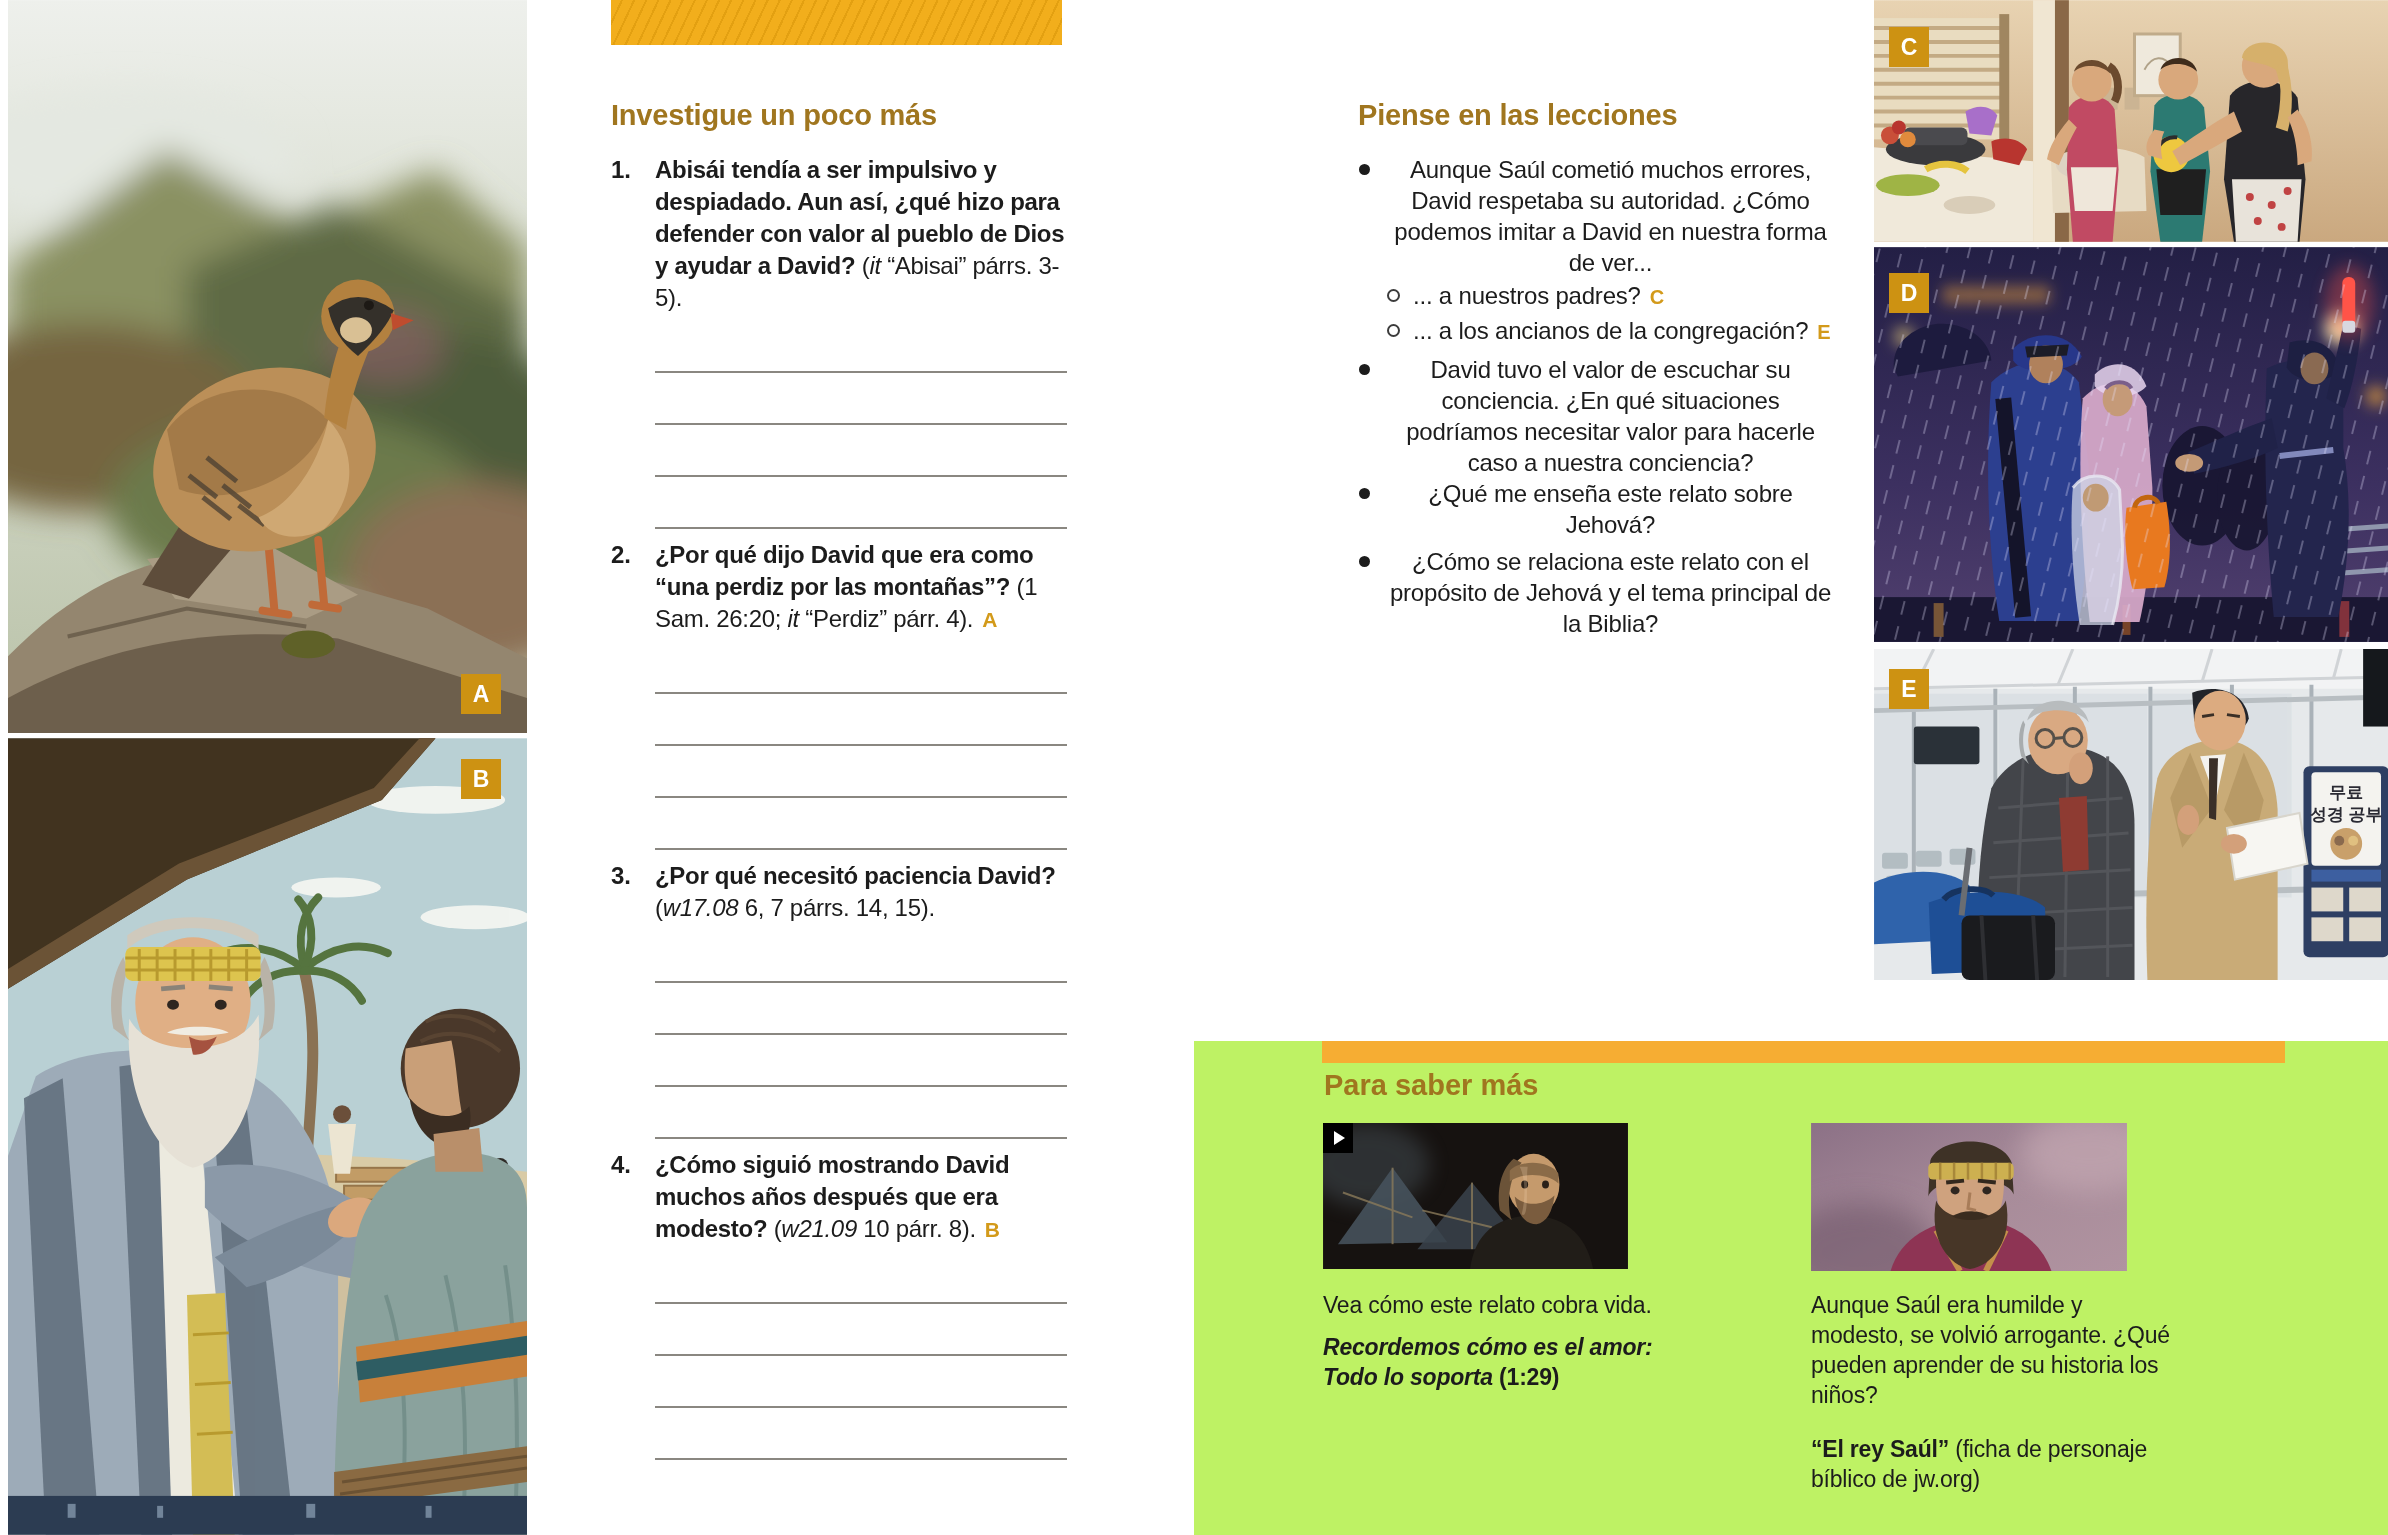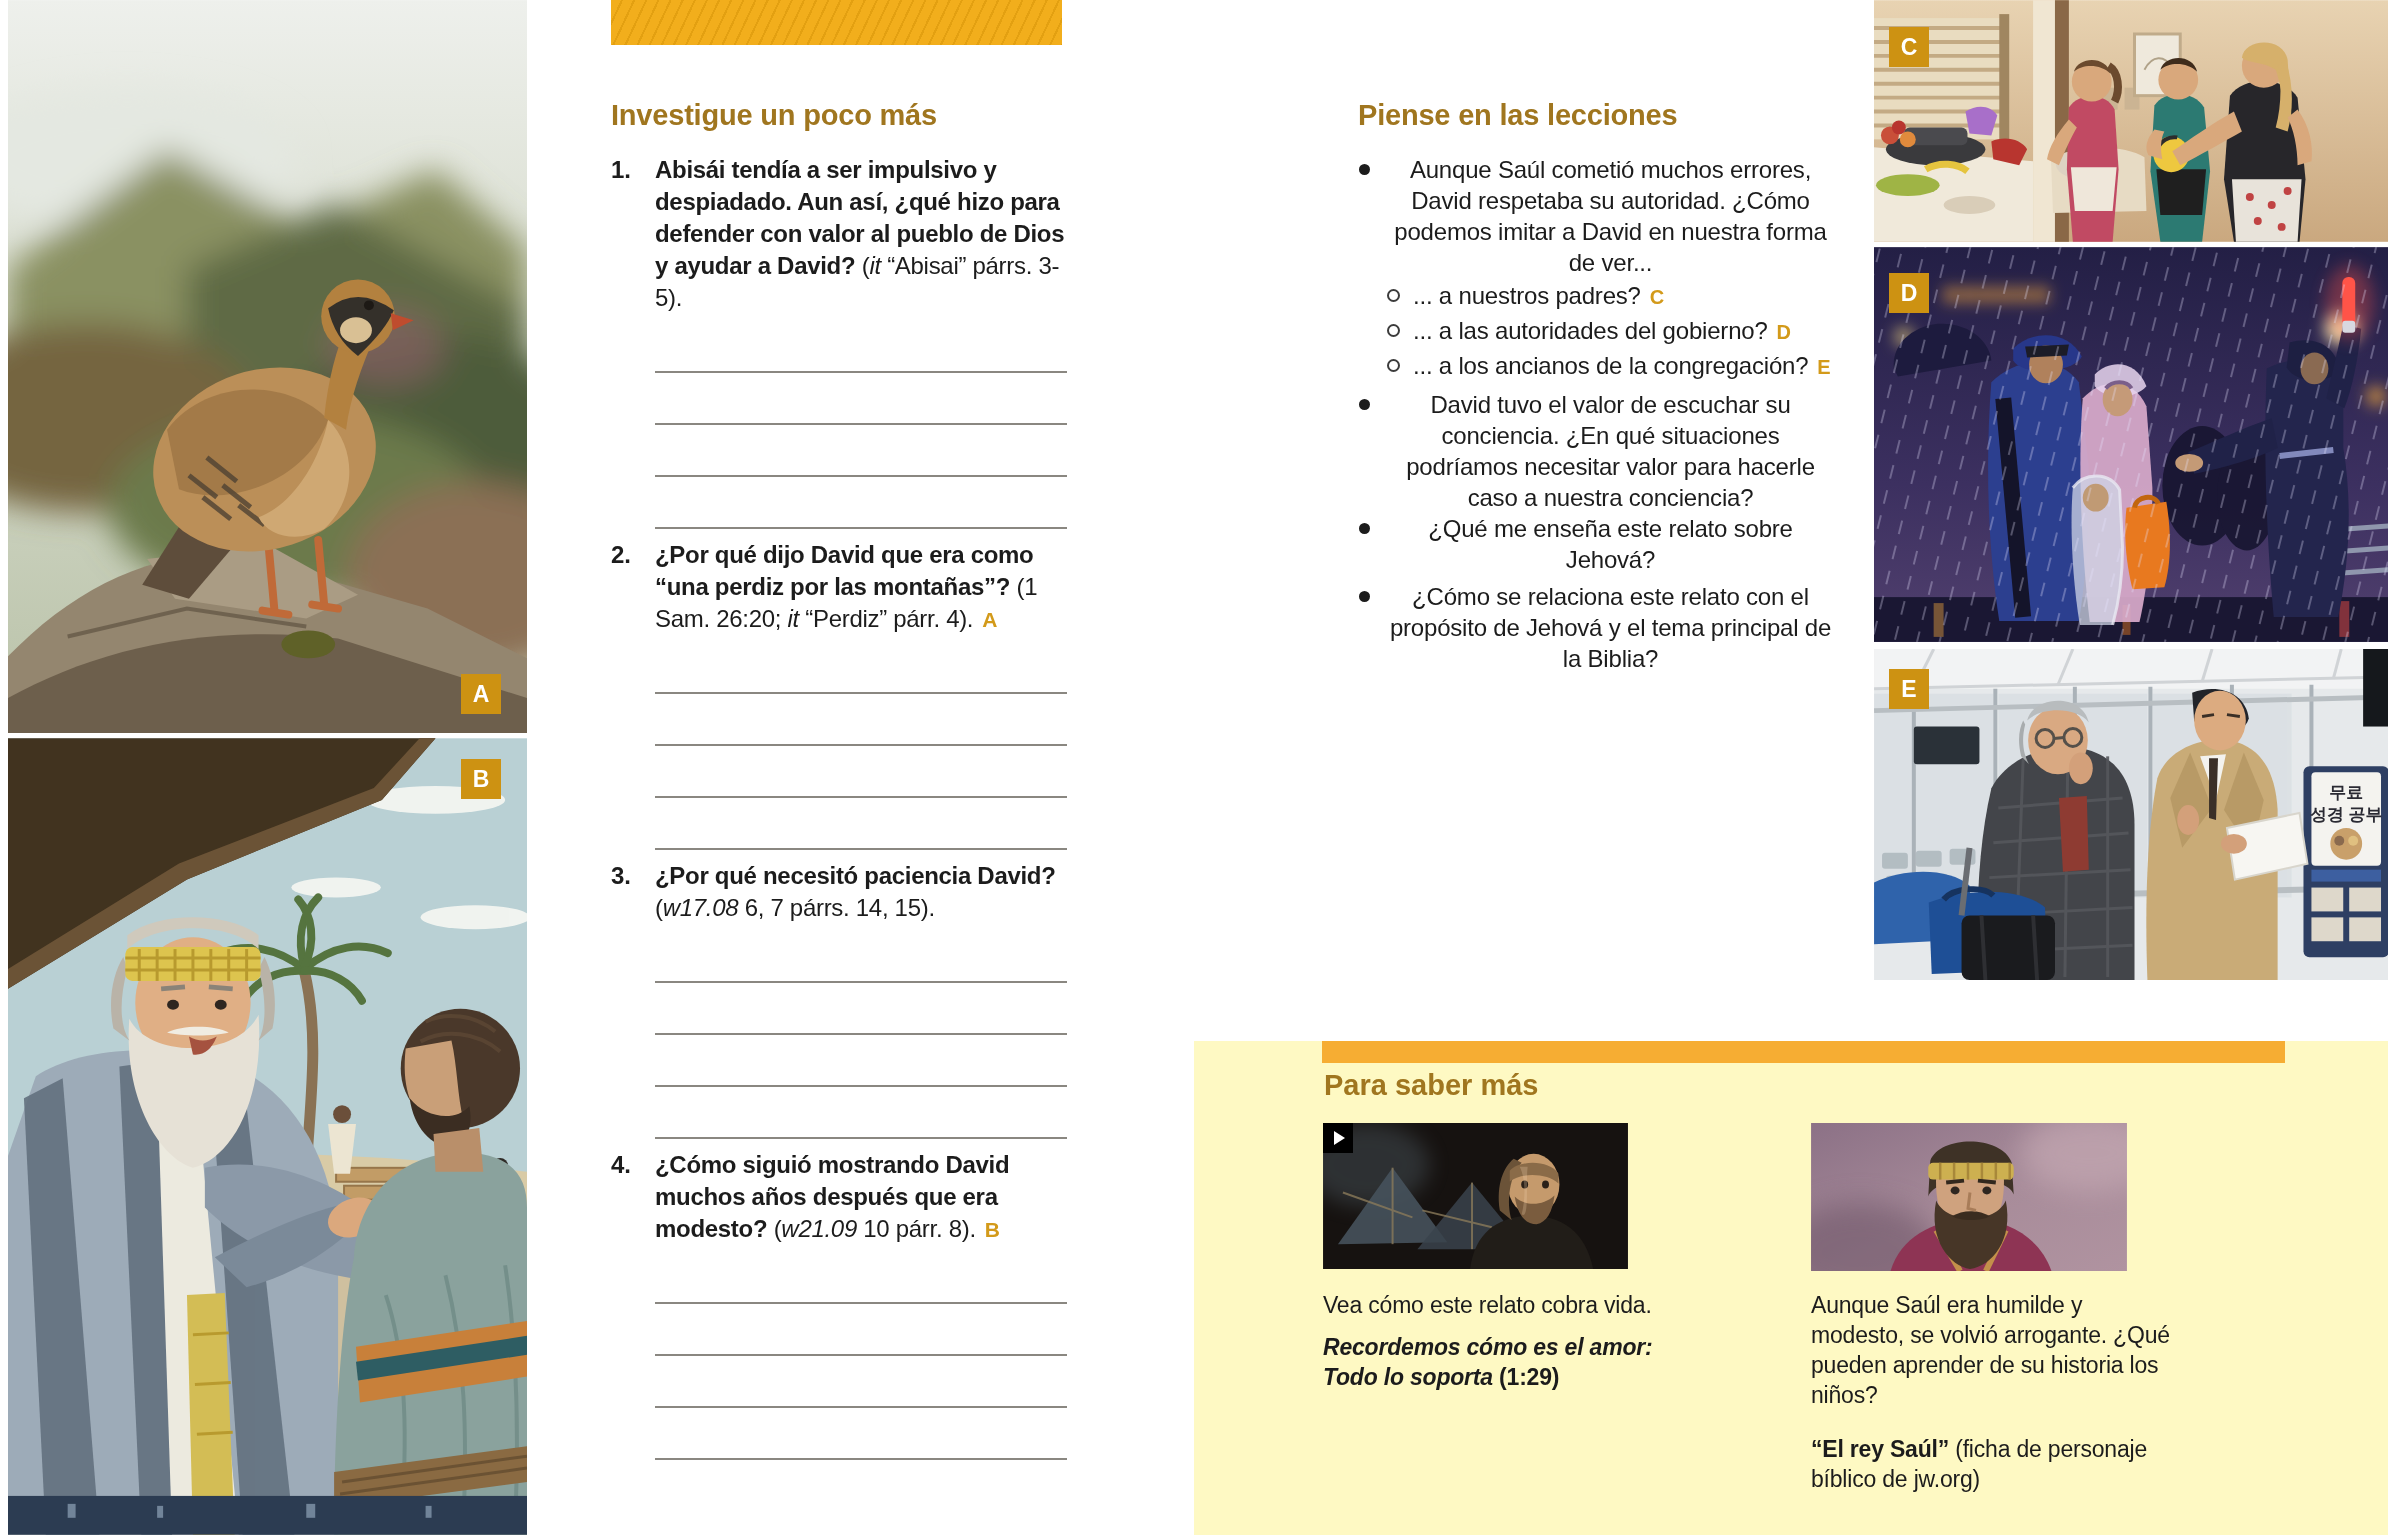--- a/index.html
+++ b/index.html
@@ -27,21 +27,21 @@
   .right-col{position:absolute;left:1358px;top:98px;width:476px;}
   .b-item{display:flex;margin-top:6px;}
   .b-item.first{margin-top:0;}
   .b-dot{flex:none;width:11px;height:11px;border-radius:50%;background:#1c1c1c;margin:10px 17px 0 1px;}
   .b-text{font-size:24px;line-height:31px;letter-spacing:-0.2px;font-stretch:condensed;text-align:center;}
   .sub-item{display:flex;margin-left:29px;margin-top:2px;}
   .sub-circle{flex:none;width:9px;height:9px;border:2.5px solid #3c3c3c;border-radius:50%;margin:9px 13px 0 0;}
   .inline-marker{color:#d39a1a;font-weight:bold;font-size:20px;margin-left:9px;}
   .h2-second{margin-top:10px;margin-bottom:14px;}
   
-  .more-panel{position:absolute;left:1194px;top:1041px;width:1194px;height:495px;background:#fef9c3;}
+  .more-panel{position:absolute;left:1194px;top:1041px;width:1194px;height:495px;background:#bef264;}
   .more-bar{position:absolute;left:128px;top:0;width:963px;height:22px;background:#f6ad33;}
   .more-title{position:absolute;left:130px;top:28px;font-size:29px;font-weight:bold;color:#a0761f;
               font-stretch:condensed;}
   .video-fig{position:absolute;left:129px;top:82px;width:305px;height:146px;cursor:pointer;}
   .play-btn{position:absolute;left:0;top:0;width:30px;height:30px;background:#000000;
             display:flex;align-items:center;justify-content:center;}
   .play-tri{width:0;height:0;border-left:11px solid #ffffff;border-top:7px solid transparent;
             border-bottom:7px solid transparent;margin-left:3px;}
   .saul-fig{position:absolute;left:617px;top:82px;width:316px;height:148px;}
   .cap-left{position:absolute;left:129px;top:249px;width:350px;font-size:23px;line-height:30px;
@@ -308,24 +308,20 @@
     <h2 class="gold">Piense en las lecciones</h2>
 
     <div class="b-item first">
       <span class="b-dot"></span>
       <span class="b-text">Aunque Saúl cometió muchos errores, David respetaba su autoridad. ¿Cómo podemos imitar a David en nuestra forma de ver...</span>
     </div>
 
     <div class="sub-item">
       <span class="sub-circle"></span>
       <span class="b-text"><span>... a nuestros padres?</span><span class="inline-marker">C</span></span>
-    </div>
-    <div class="sub-item">
-      <span class="sub-circle"></span>
-      <span class="b-text"><span>... a las autoridades del gobierno?</span><span class="inline-marker">D</span></span>
     </div>
     <div class="sub-item">
       <span class="sub-circle"></span>
       <span class="b-text"><span>... a los ancianos de la congregación?</span><span class="inline-marker">E</span></span>
     </div>
 
     <div class="b-item">
       <span class="b-dot"></span>
       <span class="b-text">David tuvo el valor de escuchar su conciencia. ¿En qué situaciones podríamos necesitar valor para hacerle caso a nuestra conciencia?</span>
     </div>

